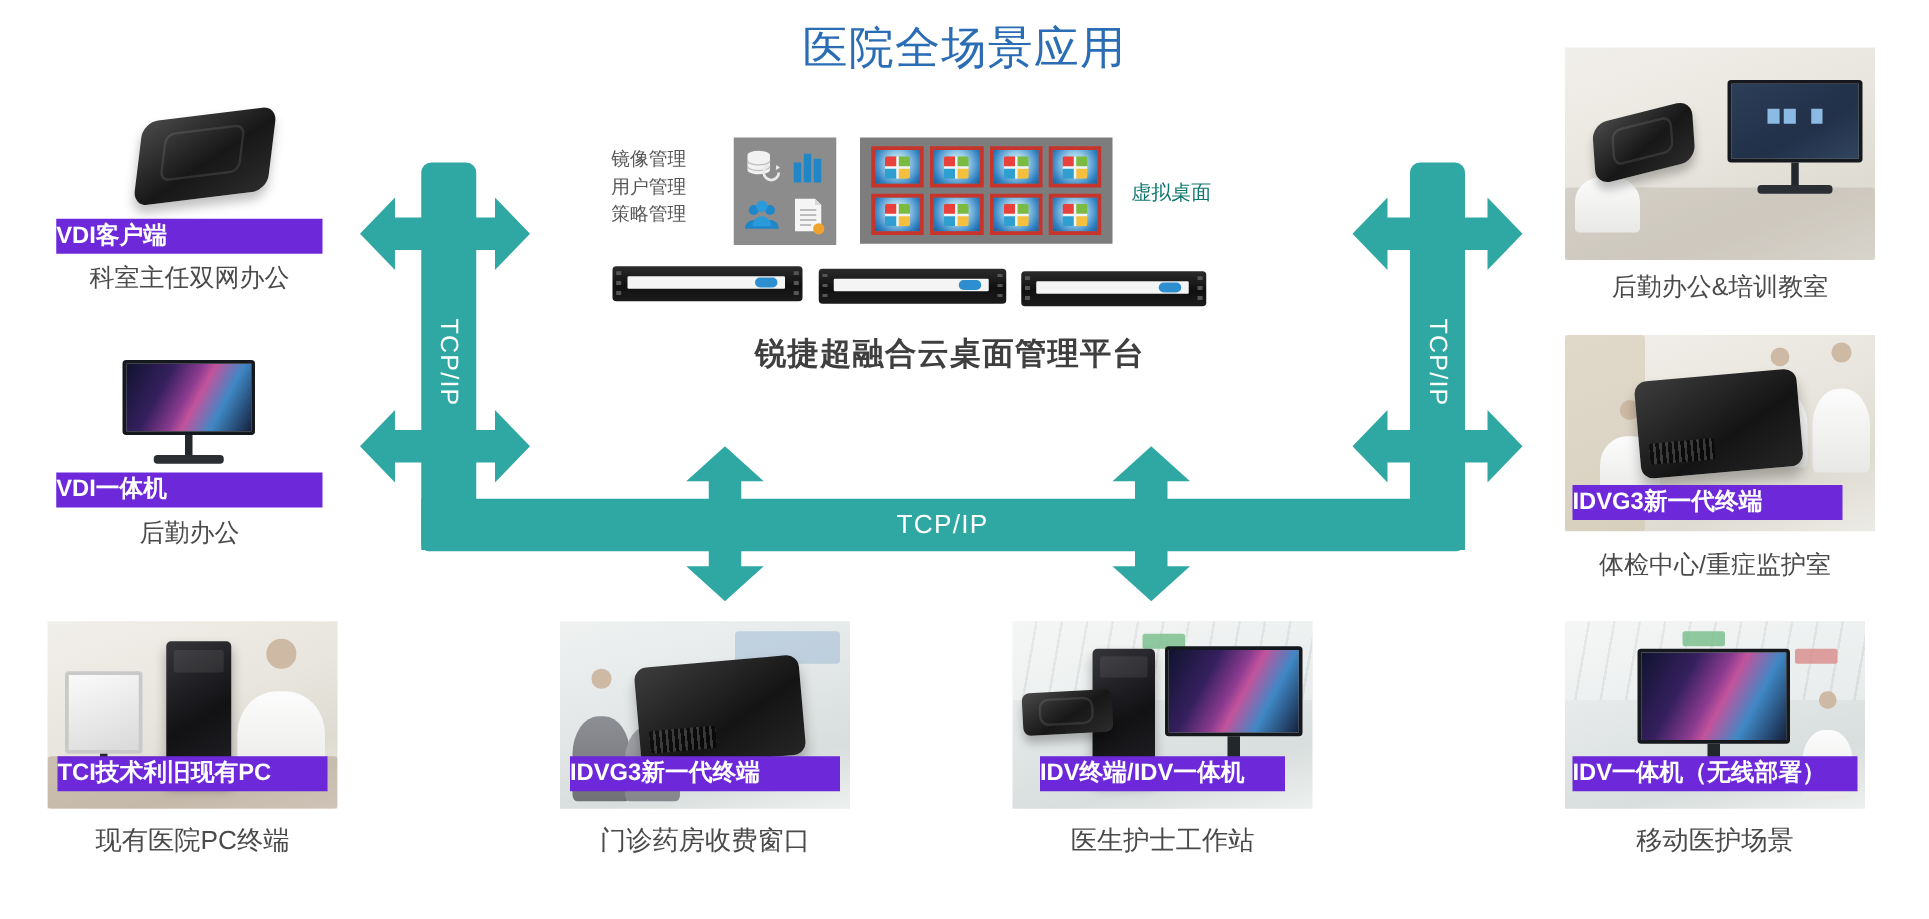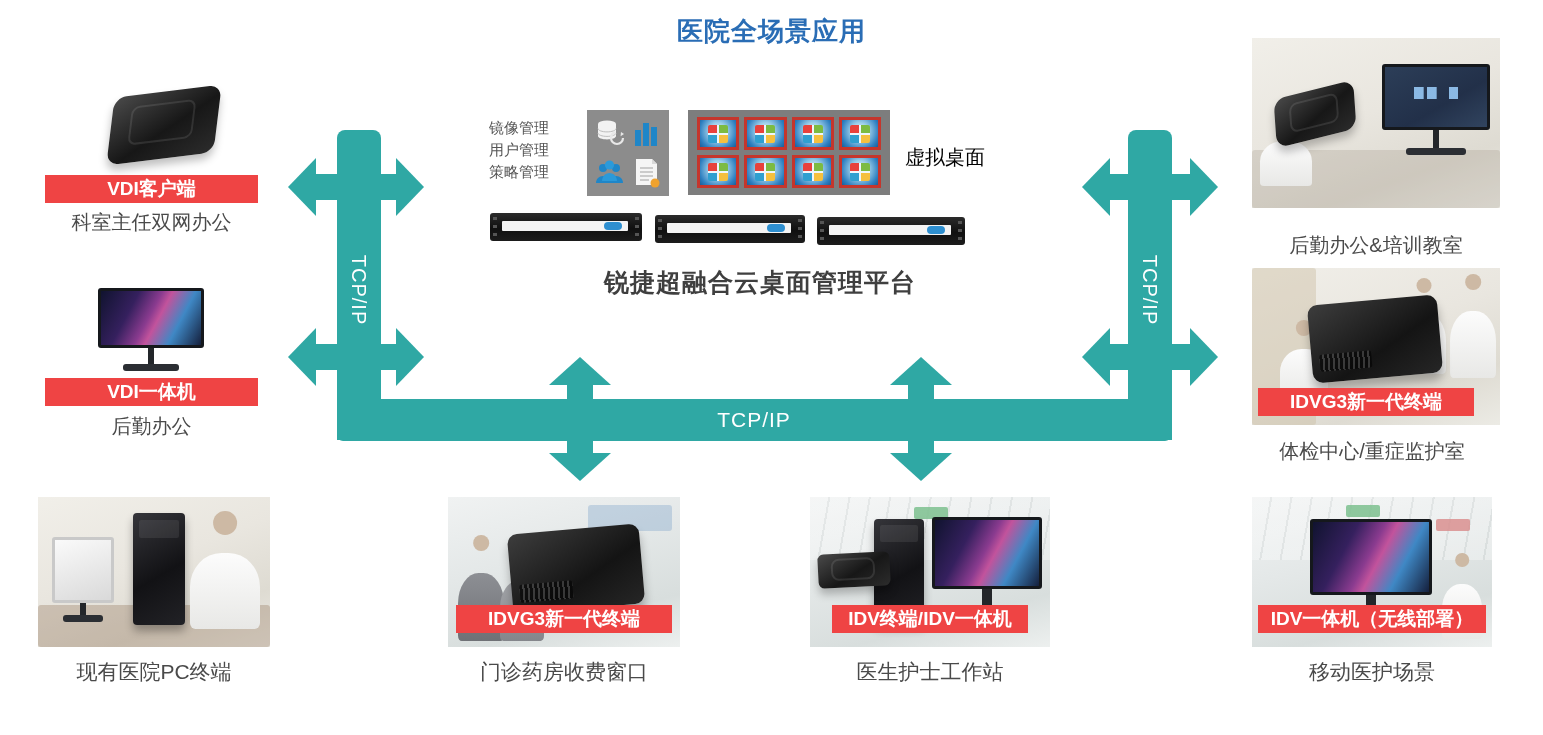--- a/index.html
+++ b/index.html
@@ -2,28 +2,28 @@
 <html><head>
 <meta charset="utf-8">
 <style>
   * { margin:0; padding:0; box-sizing:border-box; }
   html,body { background:#ffffff; }
   body { font-family:"Liberation Sans","DejaVu Sans",sans-serif; }
   .canvas { position:relative; width:1543px; height:735px; background:#ffffff; overflow:hidden; }
 
   
   .title { position:absolute; top:14px; left:50%; transform:translateX(-50%);
-           font-size:26px; font-weight:bold; color:#2a6db5; letter-spacing:1px; white-space:nowrap; }
-  .label-bar { position:absolute; height:28px; line-height:28px; text-align:center;
-               background:#ef4444; color:#ffffff; font-weight:bold; font-size:19px; white-space:nowrap; }
+           font-size:36px; font-weight:normal; color:#2a6db5; letter-spacing:1px; white-space:nowrap; }
+  .label-bar { position:absolute; height:28px; line-height:28px; 
+               background:#6d28d9; color:#ffffff; font-weight:bold; font-size:19px; white-space:nowrap; }
   .caption { position:absolute; color:#4a4a4a; font-size:20px; text-align:center; white-space:nowrap; }
   .platform-caption { position:absolute; left:480px; top:266px; width:560px; text-align:center;
                       font-size:25px; font-weight:bold; color:#3f3f3f; letter-spacing:1px; }
   .features { position:absolute; left:489px; top:117px; font-size:15px; color:#555; line-height:22px; }
-  .vd-label { position:absolute; left:905px; top:144px; font-size:20px; color:#000000; }
+  .vd-label { position:absolute; left:905px; top:144px; font-size:16px; color:#0f766e; }
 
   
   .vbar { position:absolute; width:44px; background:#2fa8a4; border-radius:8px 8px 0 0; }
   .hbar { position:absolute; left:337px; top:399px; width:834px; height:42px; background:#2fa8a4;
           border-radius:0 0 6px 6px; text-align:center; line-height:42px;
           color:#fff; font-size:21px; letter-spacing:1px; }
   .rot-label { position:absolute; width:90px; height:44px; line-height:44px; text-align:center;
                color:#fff; font-size:20px; letter-spacing:1px; transform:rotate(90deg); }
   .h-arrow { position:absolute; width:136px; height:58px; }
   .h-arrow .shaft { position:absolute; left:24px; right:24px; top:16px; height:26px; background:#2fa8a4; }
@@ -242,21 +242,21 @@
       <div class="head"></div>
         <div class="body"></div>
     </div>
     <div class="monitor" style="left:130px; top:26px; width:108px; height:100px;">
       <div class="screen office" style="height:66px;"></div>
       <div class="neck" style="top:66px; height:18px;"></div>
       <div class="base" style="top:84px; width:60px;"></div>
     </div>
     <div class="thin-client" style="left:22px; top:52px; width:82px; height:48px; transform:rotate(-14deg) skewX(-10deg);"></div>
   </div>
-  <div class="caption" style="left:1252px; top:232px; width:248px;">后勤办公&amp;培训教室</div>
+  <div class="caption" style="left:1252px; top:216px; width:248px;">后勤办公&amp;培训教室</div>
 
   <div class="photo" style="left:1252px; top:268px; width:248px; height:157px;">
     <div class="blur-block" style="left:0; top:0; width:26%; height:100%; background:rgba(205,190,165,.45);"></div>
     <div class="person" style="left:150px; top:10px; width:44px; height:96px;">
       <div class="head"></div>
         <div class="body"></div>
     </div>
     <div class="person" style="left:198px; top:6px; width:46px; height:104px;">
       <div class="head"></div>
         <div class="body"></div>
@@ -276,20 +276,21 @@
       <div class="screen" style="height:66px;"></div>
       <div class="neck" style="top:66px; height:12px;"></div>
       <div class="base" style="top:78px; width:40px;"></div>
     </div>
     <div class="tower" style="left:95px; top:16px; width:52px; height:112px;"></div>
     <div class="person" style="left:152px; top:14px; width:70px; height:118px;">
       <div class="head"></div>
         <div class="body"></div>
     </div>
   </div>
+  <div class="label-bar" style="left:46px; top:605px; width:216px;">TCI技术利旧现有PC</div>
   <div class="caption" style="left:38px; top:658px; width:232px; font-size:21px;">现有医院PC终端</div>
 
   <div class="photo cool" style="left:448px; top:497px; width:232px; height:150px;">
     <div class="blur-block" style="left:140px; top:8px; width:84px; height:26px; background:rgba(120,160,200,.35);"></div>
     <div class="person" style="left:10px; top:38px; width:46px; height:106px;">
       <div class="head"></div>
       <div class="body" style="background:linear-gradient(#8d8f94,#6f7176);"></div>
     </div>
     <div class="person" style="left:52px; top:48px; width:44px; height:96px;">
       <div class="head"></div>

